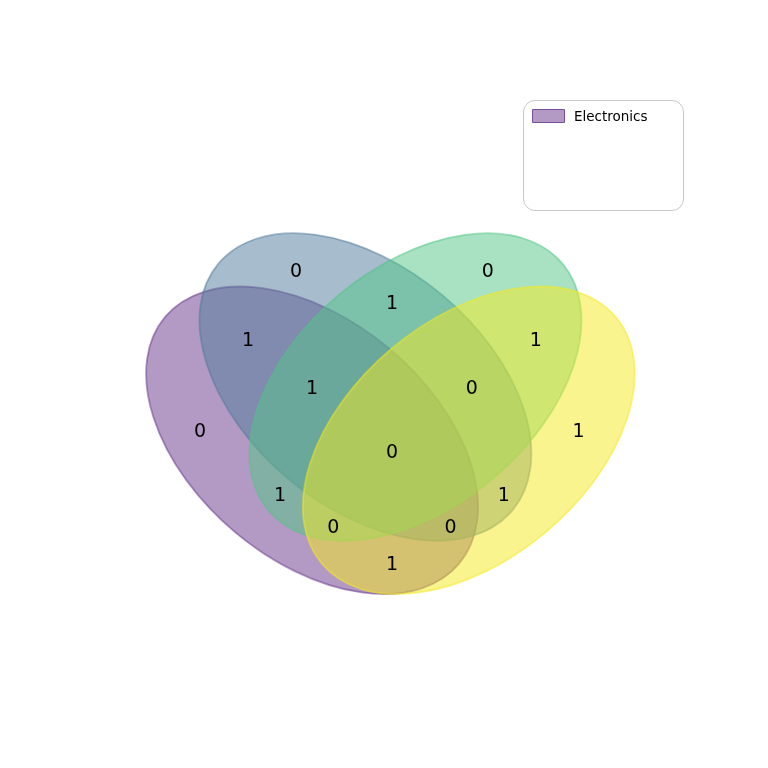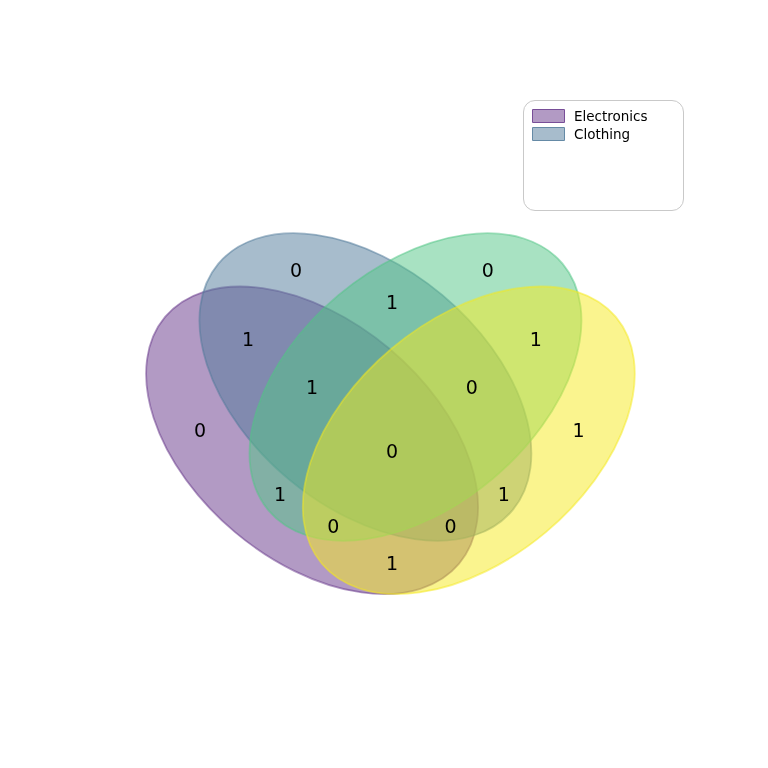--- a/index.html
+++ b/index.html
@@ -84,18 +84,14 @@
       <text x="471.9" y="394.2">0</text>
       <text x="333.4" y="532.8">0</text>
       <text x="450.6" y="532.8">0</text>
       <text x="392" y="458">0</text>
     </svg>
   <div class="legend" id="legend-box">
       <div class="legend-row">
         <span class="legend-swatch" style="background: rgba(101, 53, 137, 0.5); border: 1.5px solid rgba(101, 53, 137, 0.75);"></span>
         <span class="legend-label">Electronics</span>
       </div>
-      <div class="legend-row">
-        <span class="legend-swatch" style="background: rgba(79, 121, 153, 0.5); border: 1.5px solid rgba(79, 121, 153, 0.75);"></span>
-        <span class="legend-label">Clothing</span>
-      </div>
     </div>
 </div>
 
 </body></html>

